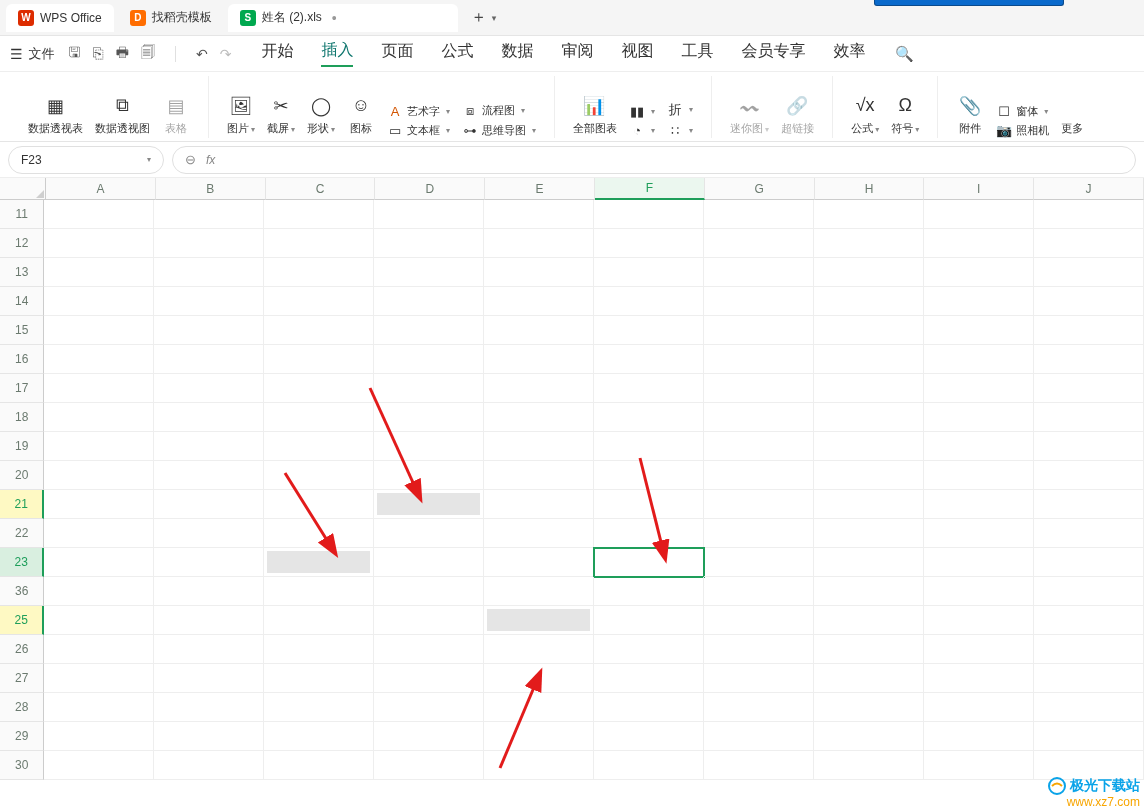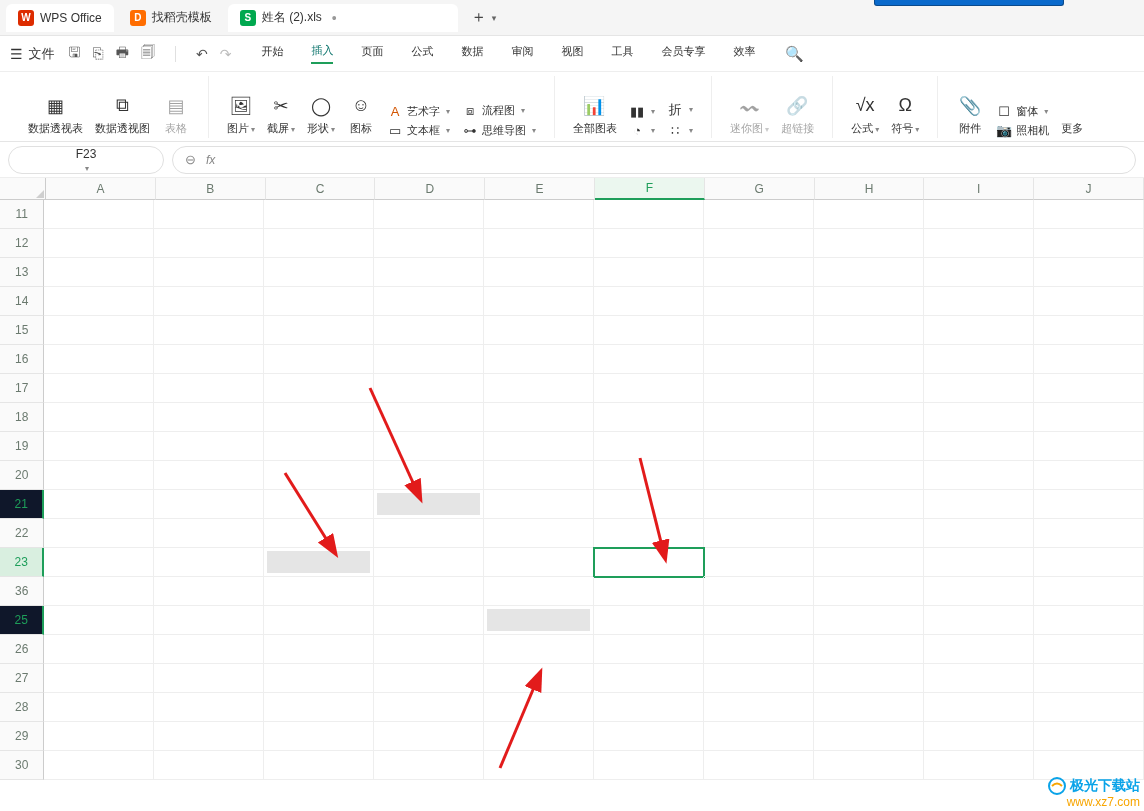--- a/index.html
+++ b/index.html
@@ -16,53 +16,53 @@
 .newtab{ width:22px; height:22px; display:flex; align-items:center; justify-content:center; color:#444; font-size:16px; margin-left:6px;}
 .newtab-chev{ font-size:9px; color:#666; margin-left:2px;}
 
 
 .menurow{ height:36px; display:flex; align-items:center; padding:0 10px; border-bottom:1px solid #eee; background:#fff;}
 .ham{ font-size:14px; color:#333; margin-right:6px;}
 .filelbl{ font-size:13px; color:#333; margin-right:14px;}
 .qicons{ display:flex; gap:12px; align-items:center; color:#555; font-size:14px;}
 .qsep{ width:1px; height:16px; background:#e0e0e0; margin:0 8px;}
 .menulist{ display:flex; align-items:center; margin-left:30px; gap:28px;}
-.menu{ font-size:11px; color:#333; cursor:pointer; padding-bottom:4px;}
+.menu{ font-size:16px; color:#333; cursor:pointer; padding-bottom:4px;}
 .menu.active{ color:#0f766e; border-bottom:2px solid #1e9e5a;}
 .searchico{ margin-left:30px; color:#888; font-size:15px;}
 
 
 .ribbon{ height:70px; display:flex; align-items:center; padding:4px 10px; border-bottom:1px solid #e5e5e5; background:#fff;}
 .rgroup{ display:flex; align-items:flex-end; padding:0 12px; height:62px;}
 .rgroup+.rgroup{ border-left:1px solid #eee;}
 .rbtn{ display:flex; flex-direction:column; align-items:center; justify-content:center; min-width:40px; padding:2px 6px; cursor:pointer; color:#333;}
 .rbtn .ri{ height:26px; display:flex; align-items:center; justify-content:center; font-size:18px;}
 .rbtn .rt{ font-size:11px; color:#333; white-space:nowrap; margin-top:2px;}
 .rbtn.disabled{ opacity:.45;}
 .rstack{ display:flex; flex-direction:column; gap:4px; justify-content:center; padding:0 6px;}
 .rmini{ display:flex; align-items:center; font-size:11px; color:#333; cursor:pointer; gap:4px;}
 .rmini .mi{ width:16px; display:inline-flex; justify-content:center; font-size:13px;}
 .chev{ font-size:8px; color:#888; margin-left:2px;}
 
 
 .fbar{ height:36px; display:flex; align-items:center; padding:4px 8px; gap:8px; border-bottom:1px solid #eee;}
-.namebox{ width:156px; height:28px; border:1px solid #e0e0e0; border-radius:14px; display:flex; align-items:center; padding:0 12px; font-size:12px; color:#333; justify-content:space-between;flex-direction:column;}
+.namebox{ width:156px; height:28px; border:1px solid #e0e0e0; border-radius:14px; display:flex; align-items:center; padding:0 12px; font-size:12px; color:#333; justify-content:space-between;}
 .fxwrap{ flex:1; height:28px; border:1px solid #e0e0e0; border-radius:14px; display:flex; align-items:center; padding:0 12px; gap:10px;}
 .fxwrap .zoom{ color:#888; font-size:13px;}
 .fxwrap .fx{ font-style:italic; color:#888; font-size:12px;}
 
 
 .sheet{ position:relative; overflow:hidden;}
 .colhdr{ display:flex; margin-left:46px;}
 .ch{ width:114px; height:22px; border-right:1px solid #e5e5e5; border-bottom:1px solid #ccc; display:flex; align-items:center; justify-content:center; font-size:12px; color:#6b7a6f; background:#fafafa;}
 .ch.active{ background:#ebf7ef; color:#1e9e5a; border-bottom:2px solid #1e9e5a;}
 .rows{}
 .row{ display:flex; height:29px;}
 .rh{ width:46px; border-right:1px solid #ccc; border-bottom:1px solid #e5e5e5; display:flex; align-items:center; justify-content:center; font-size:12px; color:#6b7a6f; background:#fafafa;}
-.rh.hl{ background:#0f172a; border-right:2px solid #1e9e5a; color:#1e9e5a;}
+.rh.hl{ background:#fef9c3; border-right:2px solid #1e9e5a; color:#1e9e5a;}
 .rh.sel{ background:#d9efe0; border-right:2px solid #1e9e5a; color:#1e9e5a;}
 .cell{ width:114px; border-right:1px solid #eee; border-bottom:1px solid #eee; position:relative;}
 .cell.gray::after{content:""; position:absolute; inset:3px; background:#e5e5e5;}
 .cell.sel{ outline:2px solid #1e9e5a; outline-offset:-1px;}
 .corner{ width:46px; height:22px; border-right:1px solid #ccc; border-bottom:1px solid #ccc; background:#fafafa; position:absolute; left:0; top:0; display:flex; align-items:flex-end; justify-content:flex-end;}
 .corner::after{content:""; width:0; height:0; border-left:8px solid transparent; border-bottom:8px solid #cfcfcf; margin:1px;}
 
 
 .arrows{ position:absolute; left:0; top:0; pointer-events:none;}
 

